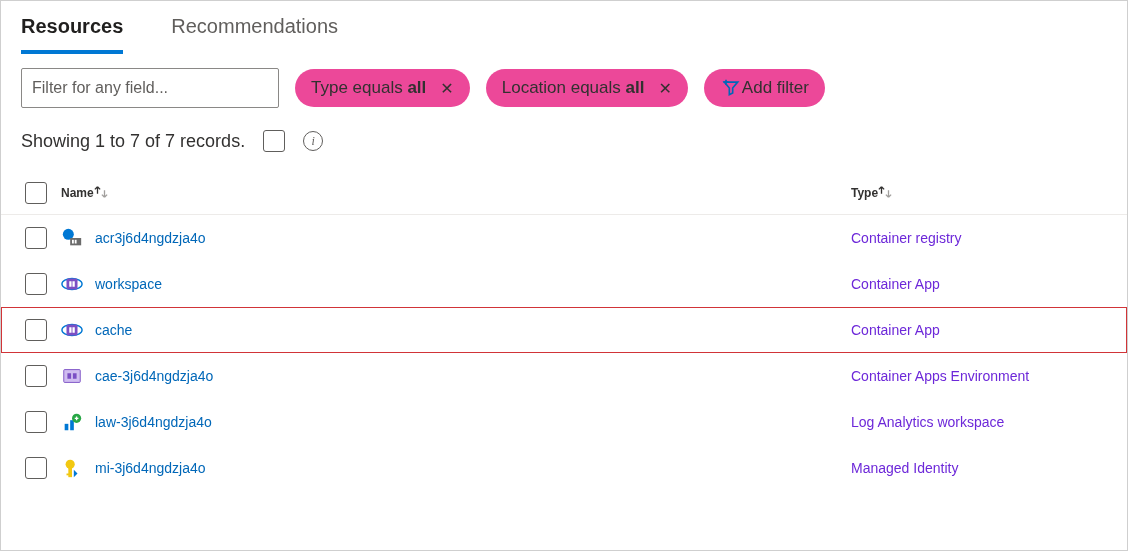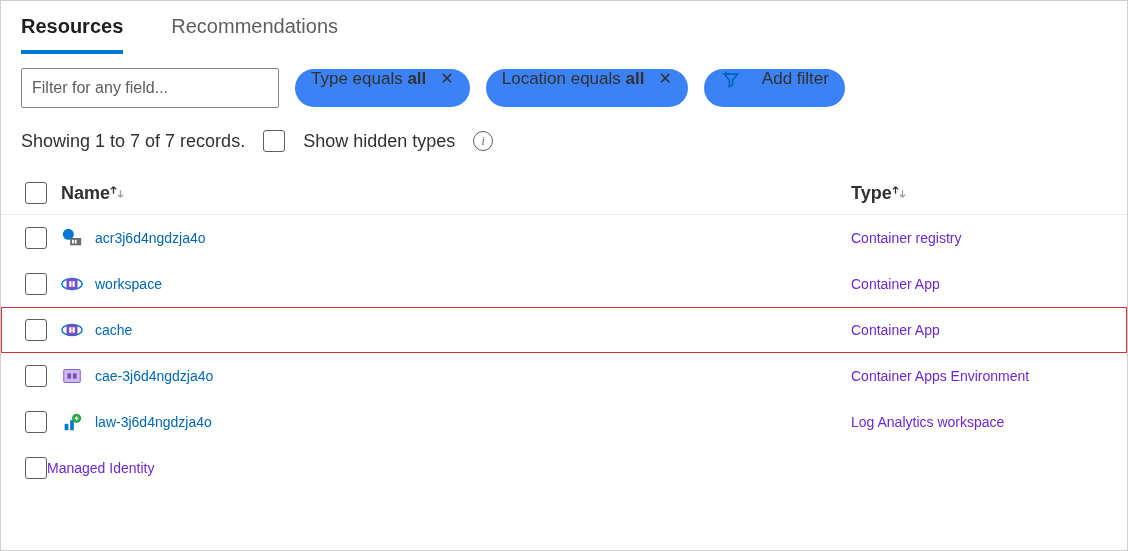--- a/index.html
+++ b/index.html
@@ -3,30 +3,30 @@
 <meta charset="utf-8">
 <style>
   html,body{margin:0;padding:0;font-family:"Segoe UI",Arial,sans-serif;color:#323130;background:#fff}
   .frame{width:1128px;height:551px;border:1px solid #cfcfcf;box-sizing:border-box;overflow:hidden}
   .tabs{display:flex;gap:48px;padding:14px 20px 0 20px}
   .tab{font-size:20px;color:#605e5c;padding-bottom:12px;cursor:pointer}
   .tab.active{color:#201f1e;font-weight:600;border-bottom:4px solid #0078d4}
   .filter-row{display:flex;align-items:center;gap:16px;padding:14px 20px 0 20px}
   .filter-input{height:38px;width:236px;border:1px solid #8a8886;border-radius:2px;padding:0 10px;font-size:16px;font-family:inherit;color:#323130}
   .filter-input::placeholder{color:#605e5c}
-  .pill{height:38px;border-radius:19px;background:#3b82f6;display:flex;align-items:flex-start;padding:0 16px;font-size:17px;color:#323130;gap:10px;cursor:pointer}
+  .pill{height:38px;border-radius:19px;background:#ec4899;display:flex;align-items:center;padding:0 16px;font-size:17px;color:#323130;gap:10px;cursor:pointer}
   .pill b{font-weight:600}
   .pill .close{font-size:16px;color:#323130;margin-left:4px;cursor:pointer}
-  .pill.add{gap:20px}
+  .pill.add{gap:0}
   .pill.add svg{width:20px;height:20px}
   .status-row{display:flex;align-items:center;gap:18px;padding:22px 20px 0 20px;font-size:18px;color:#323130}
   .chk{width:22px;height:22px;border:1px solid #605e5c;border-radius:3px;background:#fff;display:inline-block;box-sizing:border-box;cursor:pointer}
   .info-ic{width:18px;height:18px;border:1px solid #605e5c;border-radius:50%;display:inline-flex;align-items:center;justify-content:center;font-size:12px;color:#605e5c;font-style:italic;font-family:serif}
   .thead{display:flex;align-items:center;padding:30px 20px 10px 24px;border-bottom:1px solid #edebe9}
-  .thead .col{font-weight:600;font-size:18px;display:flex;align-items:center;cursor:pointer}
+  .thead .col{font-weight:600;font-size:12px;display:flex;align-items:center;cursor:pointer}
   .col-name{margin-left:14px;width:790px}
   .col-type{}
   .sort svg{width:14px;height:14px}
   .row{display:flex;align-items:center;padding:12px 20px 12px 24px;font-size:14px}
   .row.hl{outline:1px solid #d13438;outline-offset:-1px}
   .row .cell-name{margin-left:14px;width:790px;display:flex;align-items:center;gap:12px}
   .row .cell-type{color:#6d28d9}
   .link{color:#0067b8;cursor:pointer}
   .ic{width:22px;height:22px;display:inline-flex;align-items:center;justify-content:center}
 </style>
@@ -57,21 +57,20 @@
             <path d="M3 3v6M0 6h6" transform="translate(3,-1)"></path>
         </svg>
       </span>
       <span>Add filter</span>
     </div>
   </div>
 
   <div class="status-row">
     <span>Showing 1 to 7 of 7 records.</span>
     <span class="chk"></span>
-    <span>Show hidden types</span>
     <span class="info-ic">i</span>
   </div>
 
   <div class="thead">
     <span class="chk"></span>
     <div class="col col-name">
       <span>Name</span>
       <span class="sort">
         <svg viewBox="0 0 16 16">
             <path d="M4 10V2M4 2l-3 3M4 2l3 3" stroke="#323130" stroke-width="1.5" fill="none"></path>
@@ -160,17 +159,28 @@
               <circle cx="17" cy="8" r="5" fill="#28a745"></circle>
               <path d="M15 8h4M17 6v4" stroke="#fff" stroke-width="1.5"></path>
             </svg>
           </span>
           <span class="link">law-3j6d4ngdzja4o</span>
         </div>
         <div class="cell-type">Log Analytics workspace</div>
       </div>
       <div class="row">
         <span class="chk"></span>
+        <div class="cell-name">
+          <span class="ic">
+            <svg viewBox="0 0 24 24">
+              <circle cx="10" cy="8" r="5" fill="#f2c811"></circle>
+              <rect x="8" y="12" width="4" height="10" fill="#f2c811"></rect>
+              <rect x="6" y="18" width="4" height="2" fill="#f2c811"></rect>
+              <path d="M14 14l4 4-4 4" fill="#0078d4"></path>
+            </svg>
+          </span>
+          <span class="link">mi-3j6d4ngdzja4o</span>
+        </div>
         <div class="cell-type">Managed Identity</div>
       </div>
     </div>
 
 </div>
 
 </body></html>

